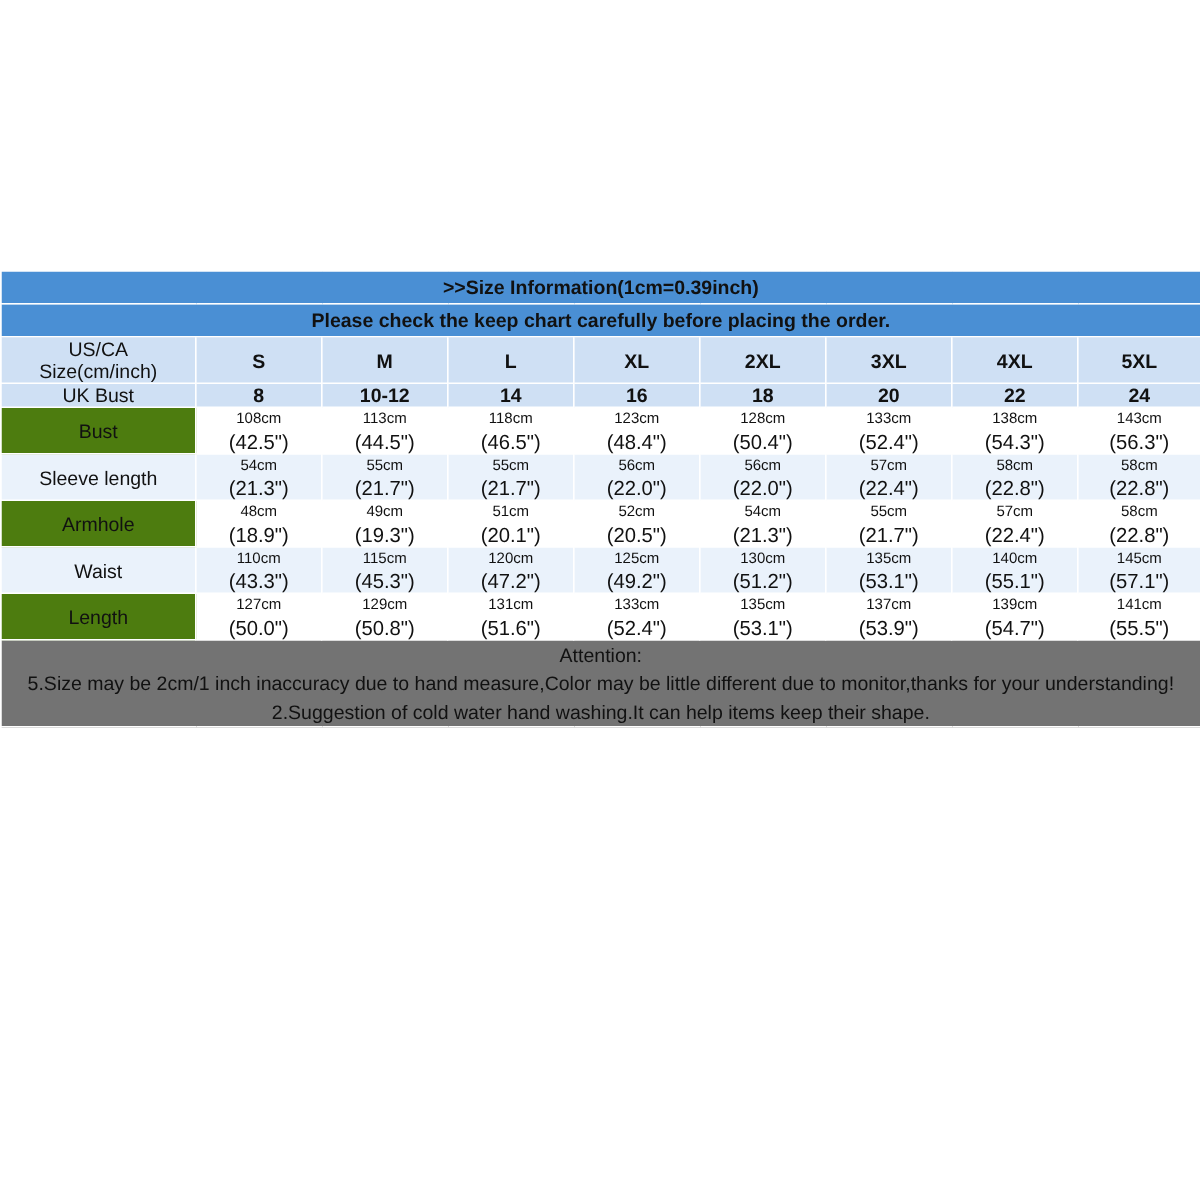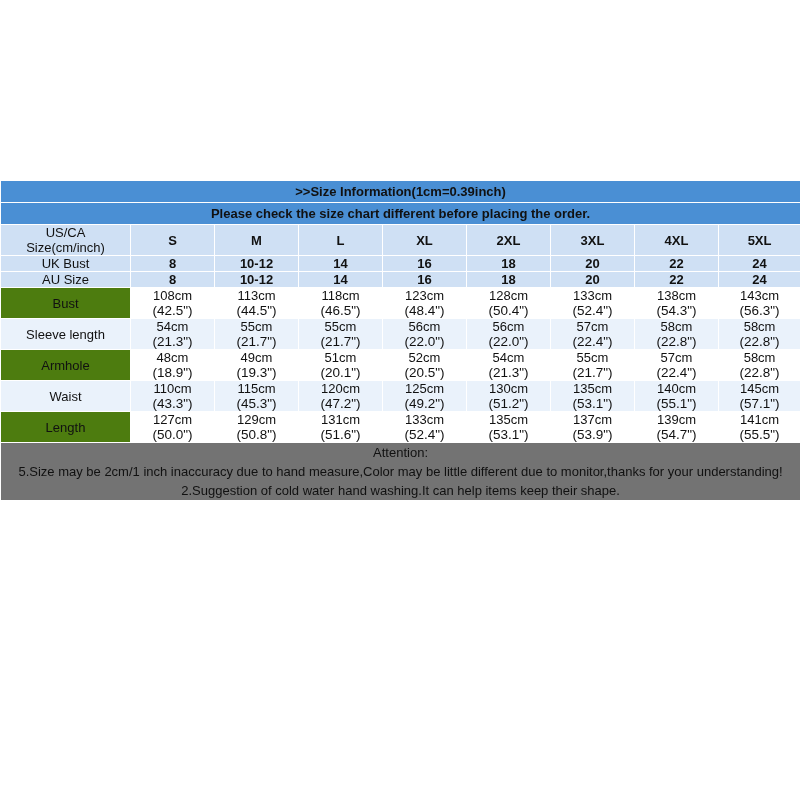--- a/index.html
+++ b/index.html
@@ -60,21 +60,21 @@
     text-align: left;
     padding: 2px 6px;
     font-size: 14px;
     color: #111;
   }
   .row-label.dark { background: #4d7c0f; }
   .row-label.light { background: #eaf2fb; margin-left: 28px; }
   .cell.dark { background: #ffffff; }
   .cell.light { background: #eaf2fb; }
   .cell { line-height: 15px; padding: 3px 0; }
-  .cm { display: block; font-size: 13px; }
+  .cm { display: block; font-size: 10px; }
   .inch { display: block; font-size: 13.5px; }
   .note-cell {
     background: #737373;
     text-align: left;
     padding: 4px 8px 6px 8px;
     font-size: 13.5px;
     line-height: 19px;
     color: #111;
     border: 1px solid #ffffff;
   }
@@ -94,21 +94,21 @@
       <col style="width:84px">
         <col style="width:84px">
         <col style="width:84px">
         <col style="width:82px">
     </colgroup>
     <tbody>
       <tr>
         <td class="banner-cell" colspan="9">&gt;&gt;Size Information(1cm=0.39inch)</td>
       </tr>
       <tr>
-        <td class="banner-cell" colspan="9">Please check the size chart different before placing the order.</td>
+        <td class="banner-cell" colspan="9">Please check the keep chart carefully before placing the order.</td>
       </tr>
 
       <tr>
         <td class="hdr-label">
           <span>US/CA</span><br>
           <span>Size(cm/inch)</span>
         </td>
         <td class="hdr-val">S</td>
         <td class="hdr-val">M</td>
         <td class="hdr-val">L</td>
@@ -124,31 +124,20 @@
         <td class="hdr-val">8</td>
         <td class="hdr-val">10-12</td>
         <td class="hdr-val">14</td>
         <td class="hdr-val">16</td>
         <td class="hdr-val">18</td>
         <td class="hdr-val">20</td>
         <td class="hdr-val">22</td>
         <td class="hdr-val">24</td>
       </tr>
 
-      <tr>
-        <td class="hdr-label">AU Size</td>
-        <td class="hdr-val">8</td>
-        <td class="hdr-val">10-12</td>
-        <td class="hdr-val">14</td>
-        <td class="hdr-val">16</td>
-        <td class="hdr-val">18</td>
-        <td class="hdr-val">20</td>
-        <td class="hdr-val">22</td>
-        <td class="hdr-val">24</td>
-      </tr>
 
       <tr>
         <td class="row-label dark">Bust</td>
         <td class="cell dark">
             <span class="cm">108cm</span>
             <span class="inch">(42.5")</span>
           </td>
         <td class="cell dark">
             <span class="cm">113cm</span>
             <span class="inch">(44.5")</span>

